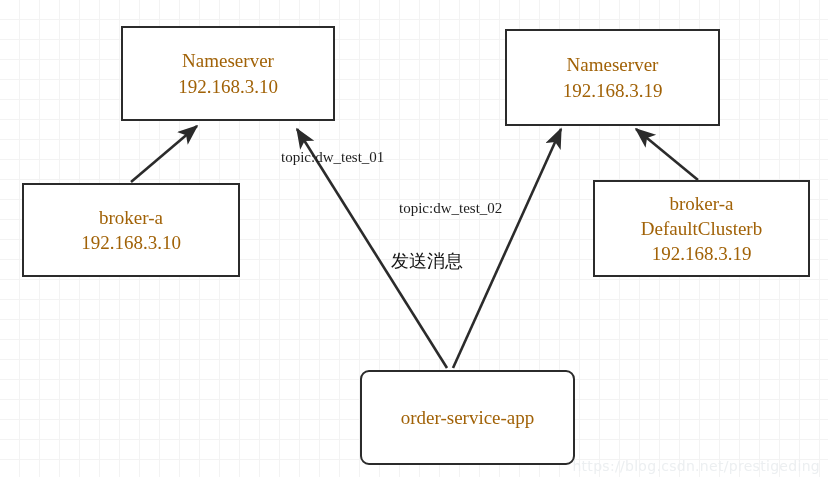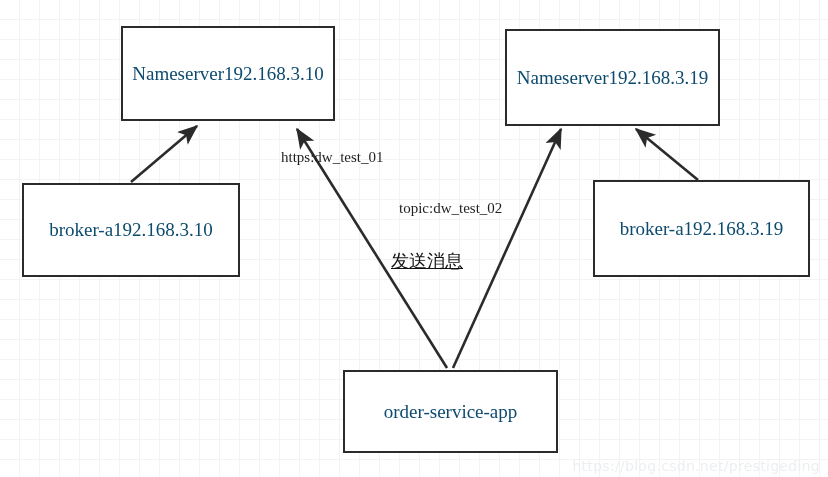--- a/index.html
+++ b/index.html
@@ -33,24 +33,24 @@
     width: 828px;
     height: 477px;
     pointer-events: none;
   }
   .node {
     position: absolute;
     box-sizing: border-box;
     border: 2.5px solid #2b2b2b;
     background: #ffffff;
     display: flex;
-    flex-direction: row;
+    flex-direction: column;
     align-items: center;
     justify-content: center;
-    color: #0c4a6e;
+    color: #a16207;
     font-size: 19px;
     line-height: 1.32;
     text-align: center;
     z-index: 2;
   }
   .node .line {
     display: block;
     white-space: nowrap;
   }
   .edge-label {
@@ -58,21 +58,20 @@
     color: #1f1f1f;
     font-size: 15px;
     white-space: nowrap;
     background: transparent;
     z-index: 3;
   }
   .edge-label.cjk {
     font-size: 18px;
     font-family: "DejaVu Sans", "Liberation Sans", sans-serif;
     color: #111111;
-    text-decoration: underline;
   }
   .watermark {
     position: absolute;
     right: 8px;
     bottom: 3px;
     font-family: "DejaVu Sans", "Liberation Sans", sans-serif;
     font-size: 14px;
     color: #eceff1;
     letter-spacing: 0.3px;
     white-space: nowrap;
@@ -110,28 +109,29 @@
     <span class="line">192.168.3.19</span>
   </div>
 
   <div class="node" style="left:22px; top:183px; width:218px; height:94px;">
     <span class="line">broker-a</span>
     <span class="line">192.168.3.10</span>
   </div>
 
   <div class="node" style="left:593px; top:180px; width:217px; height:97px;">
     <span class="line">broker-a</span>
+    <span class="line">DefaultClusterb</span>
     <span class="line">192.168.3.19</span>
   </div>
 
-  <div class="node" style="left:343px; top:370px; width:215px; height:83px;">
+  <div class="node" style="left:360px; top:370px; width:215px; height:95px;border-radius:9px;">
     <span class="line">order-service-app</span>
   </div>
 
-  <div class="edge-label" style="left:281px; top:149px;">https:dw_test_01</div>
+  <div class="edge-label" style="left:281px; top:149px;">topic:dw_test_01</div>
 
   <div class="edge-label" style="left:399px; top:200px;">topic:dw_test_02</div>
 
   <div class="edge-label cjk" style="left:391px; top:249px;">发送消息</div>
 
   <div class="watermark">https://blog.csdn.net/prestigeding</div>
 
 </div>
 
 </body></html>

